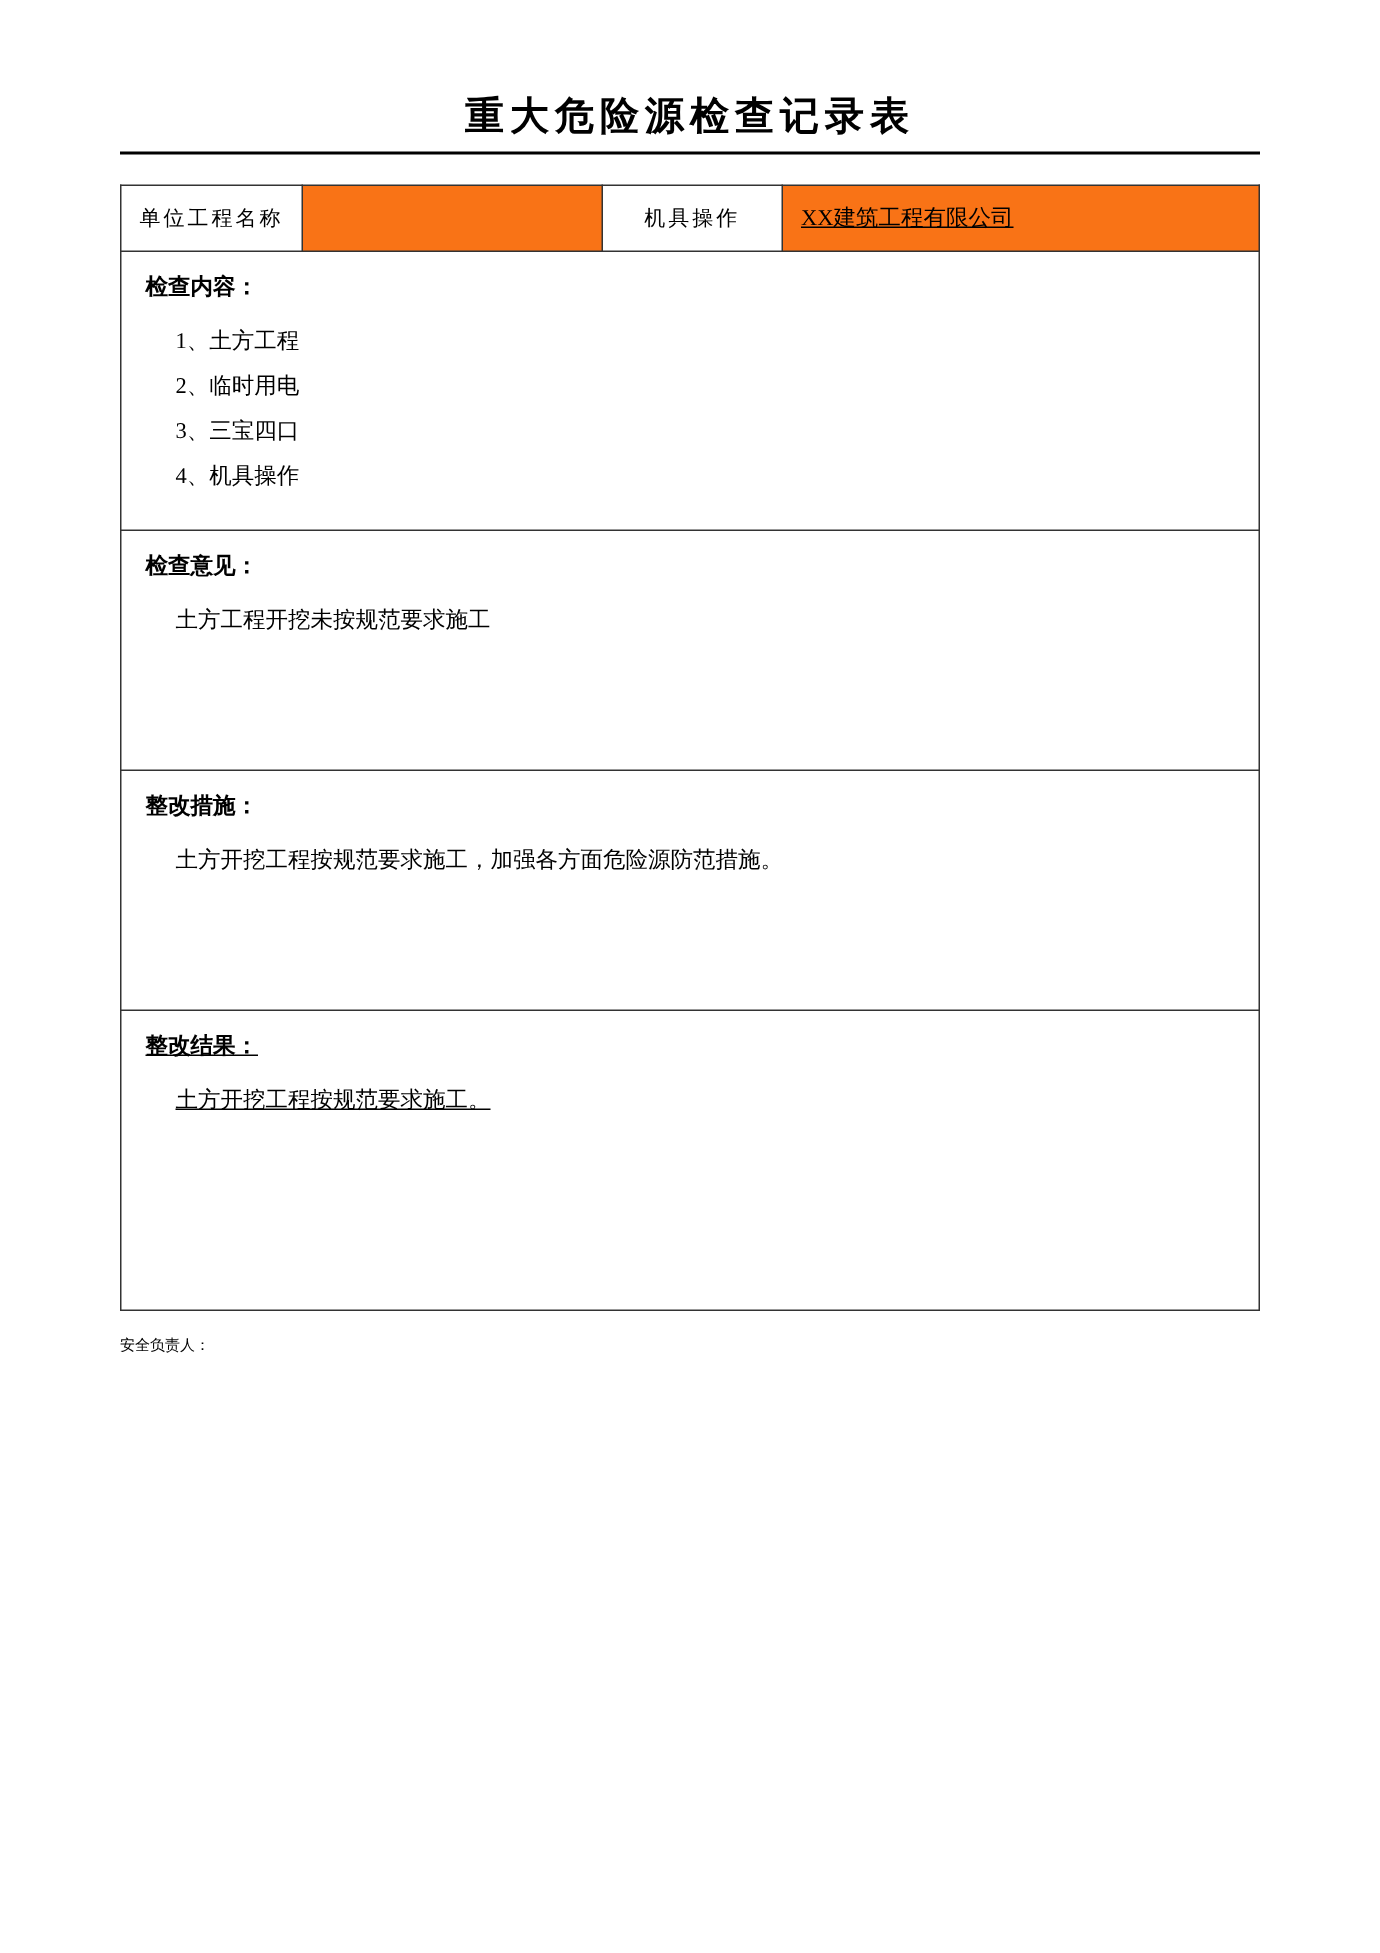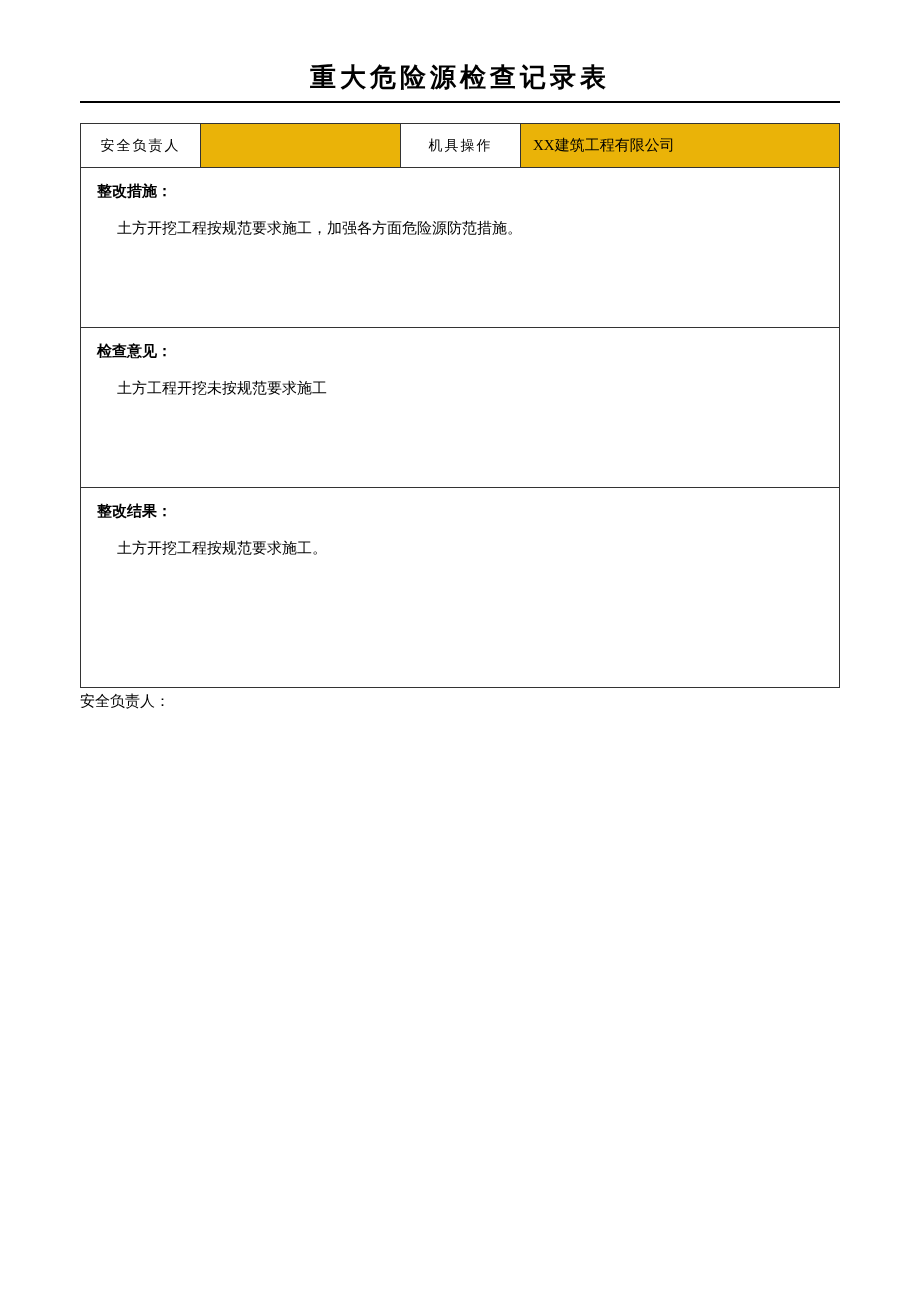--- a/index.html
+++ b/index.html
@@ -54,21 +54,22 @@
 
     .label-cell {
       background: #fff;
       white-space: nowrap;
       text-align: center;
       font-size: 14px;
       letter-spacing: 2px;
     }
 
     .value-cell {
-      background: #eab308;
+      background: #f97316;
+      text-decoration: underline;
     }
 
     .section-header {
       font-weight: bold;
       font-size: 15px;
       padding-bottom: 6px;
     }
 
     .section-content {
       padding: 6px 0 6px 20px;
@@ -81,25 +82,26 @@
     }
 
     .tall-section td {
       height: 160px;
       vertical-align: top;
     }
 
     .result-section td {
       height: 200px;
       vertical-align: top;
+      text-decoration: underline;
     }
 
     .footer {
-      margin-top: 4px;
-      font-size: 15px;
+      margin-top: 16px;
+      font-size: 10px;
       font-family: Liberation Serif, serif;
     }
 
     .w-label-unit {
       width: 120px;
     }
 
     .w-value-unit {
       width: 200px;
     }
@@ -113,39 +115,50 @@
 
 <div class="page-title-container">
   <div class="page-title">重大危险源检查记录表</div>
   <div class="title-underline"></div>
 </div>
 
 <table class="main-table">
 
   <tbody>
       <tr class="header-row">
-    <td class="label-cell w-label-unit">安全负责人</td>
+    <td class="label-cell w-label-unit">单位工程名称</td>
     <td class="value-cell w-value-unit"></td>
     <td class="label-cell w-label-dept">机具操作</td>
     <td class="value-cell">XX建筑工程有限公司</td>
   </tr>
 
 
-
-  <tr class="section-full tall-section">
+  <tr class="section-full">
     <td colspan="4">
-      <div class="section-header">整改措施：</div>
-      <div class="section-content">土方开挖工程按规范要求施工，加强各方面危险源防范措施。</div>
+      <div class="section-header">检查内容：</div>
+      <div class="section-content">
+        <div>1、土方工程</div>
+        <div>2、临时用电</div>
+        <div>3、三宝四口</div>
+        <div>4、机具操作</div>
+      </div>
     </td>
   </tr>
 
   <tr class="section-full tall-section">
     <td colspan="4">
       <div class="section-header">检查意见：</div>
       <div class="section-content">土方工程开挖未按规范要求施工</div>
+    </td>
+  </tr>
+
+  <tr class="section-full tall-section">
+    <td colspan="4">
+      <div class="section-header">整改措施：</div>
+      <div class="section-content">土方开挖工程按规范要求施工，加强各方面危险源防范措施。</div>
     </td>
   </tr>
 
   <tr class="section-full result-section">
     <td colspan="4">
       <div class="section-header">整改结果：</div>
       <div class="section-content">土方开挖工程按规范要求施工。</div>
     </td>
   </tr>
 </tbody>

